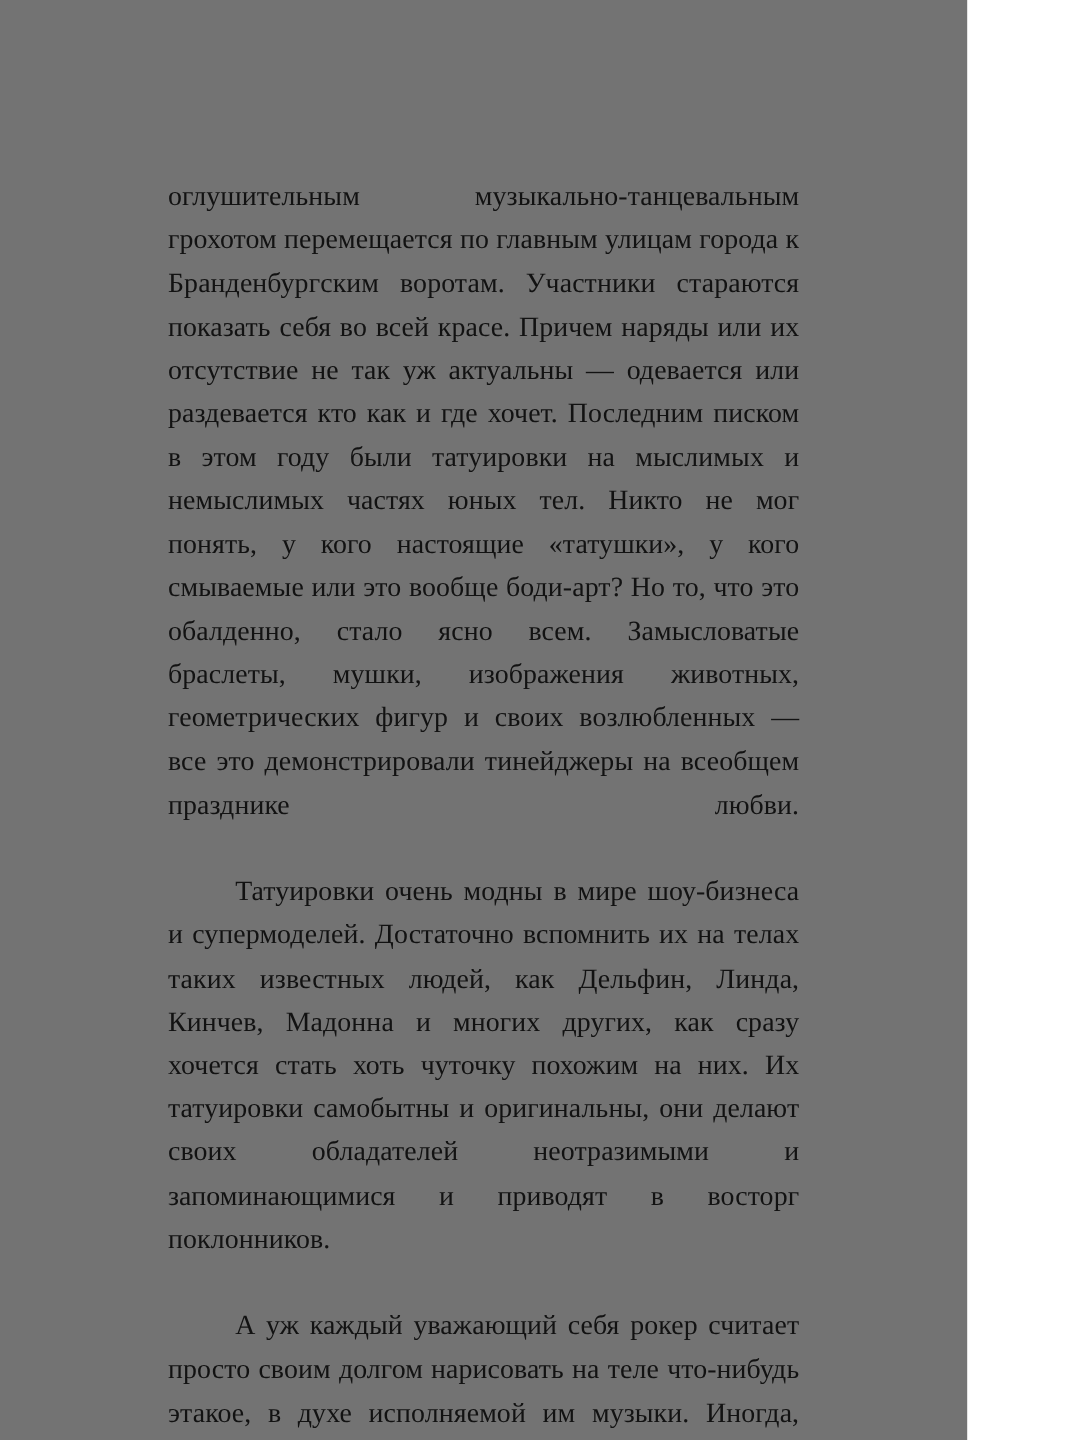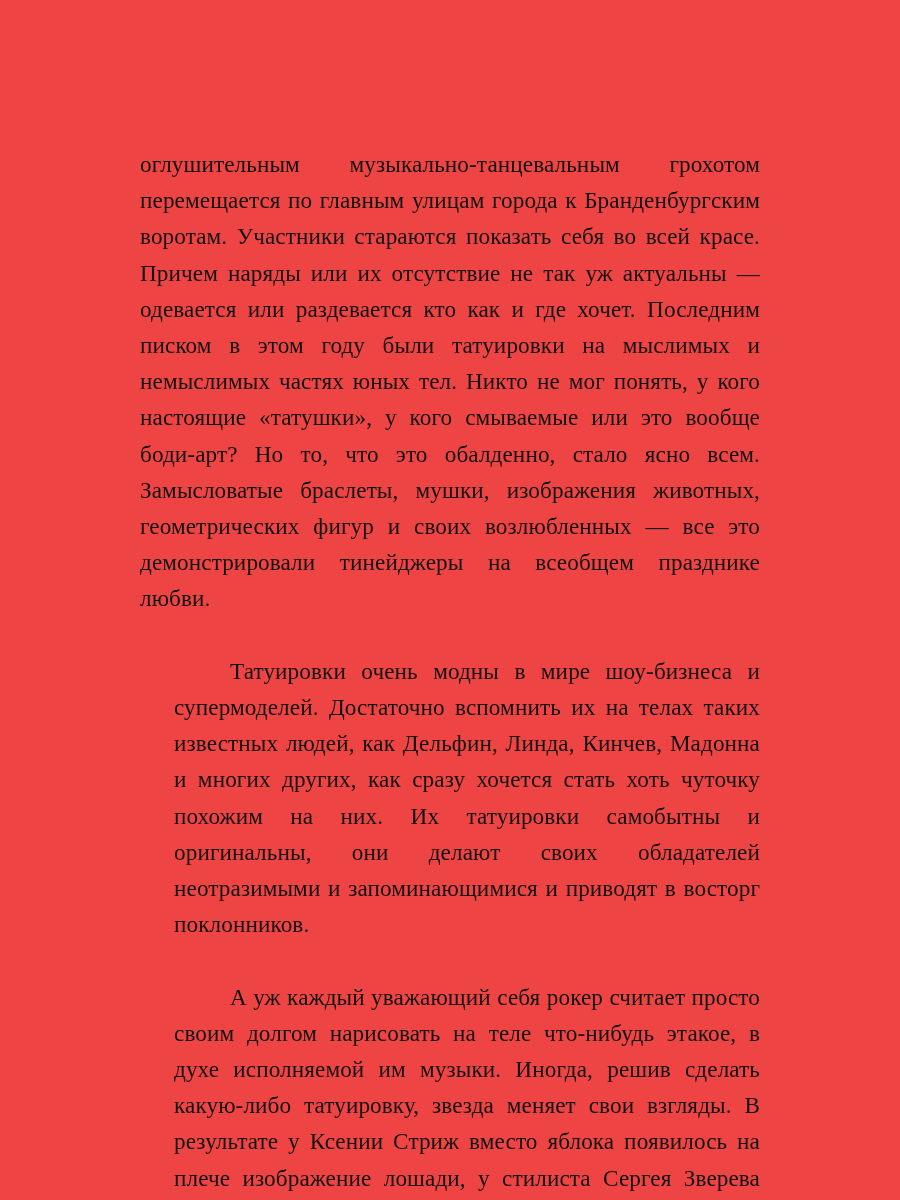--- a/index.html
+++ b/index.html
@@ -9,40 +9,39 @@
   }
   body {
     width: 900px;
     height: 1200px;
     overflow: hidden;
     font-family: "Liberation Serif", serif;
     color: #111111;
   }
   .page {
     box-sizing: border-box;
-    width: 900px;
+    width: 806px;
     height: 1200px;
     padding: 146px 140px 0 140px;
-    background: #ef4444;
+    background: #737373;
   }
   .body-text {
     font-size: 23.2px;
     line-height: 36.2px;
     text-align: justify;
     text-justify: inter-word;
     letter-spacing: 0.1px;
     color: #121212;
   }
   .para {
     margin: 0;
     text-indent: 0;
   }
   .para.indented {
     text-indent: 56px;
-    margin-left: 34px;
   }
   
   .para::after {
     content: "";
     display: inline-block;
     width: 100%;
   }
 </style>
 </head>
 <body>

